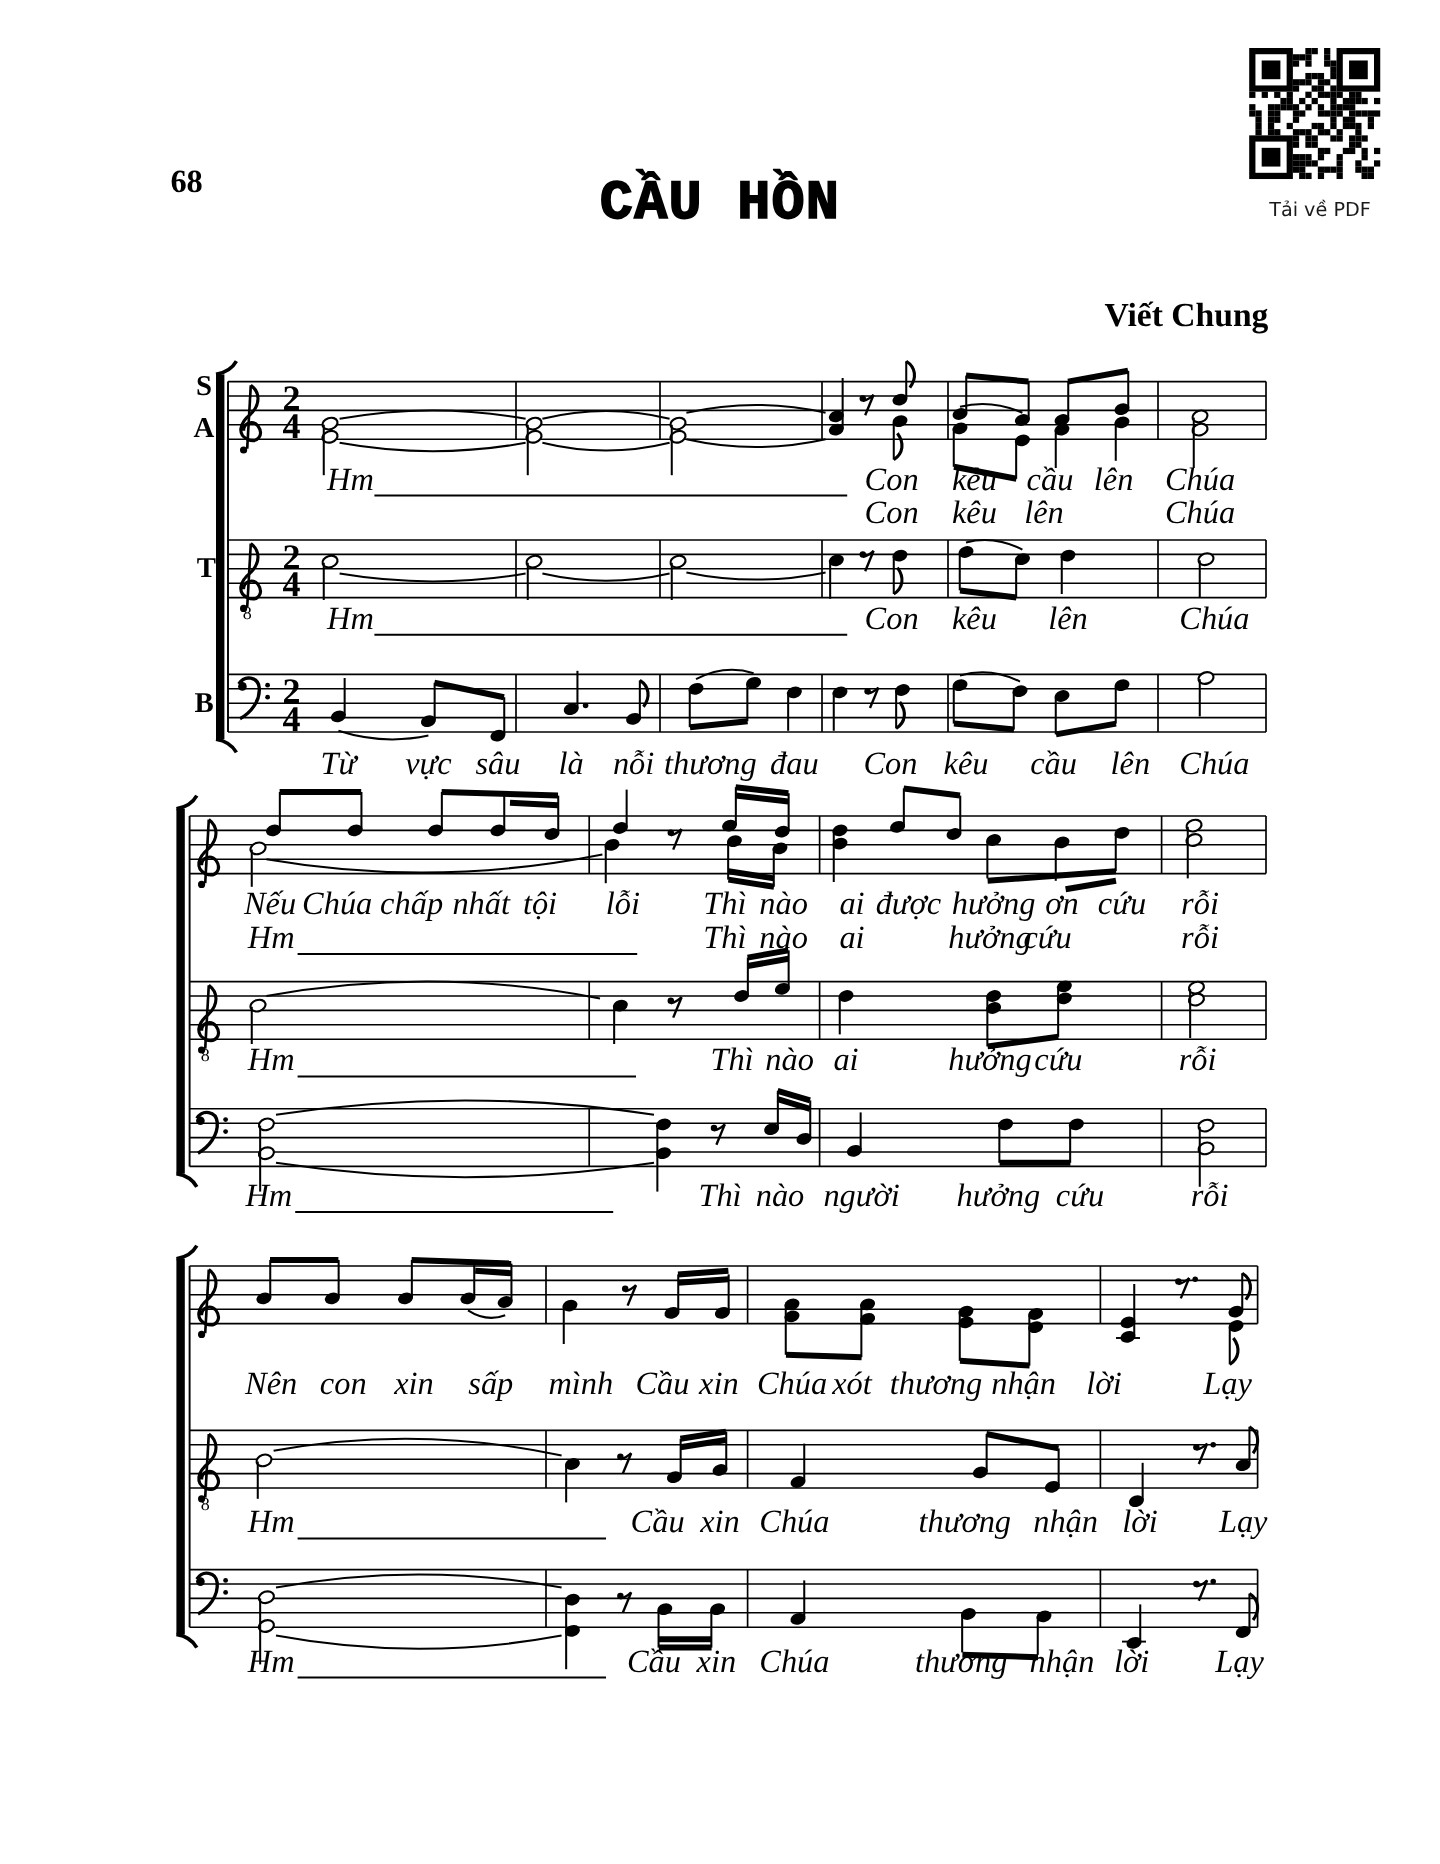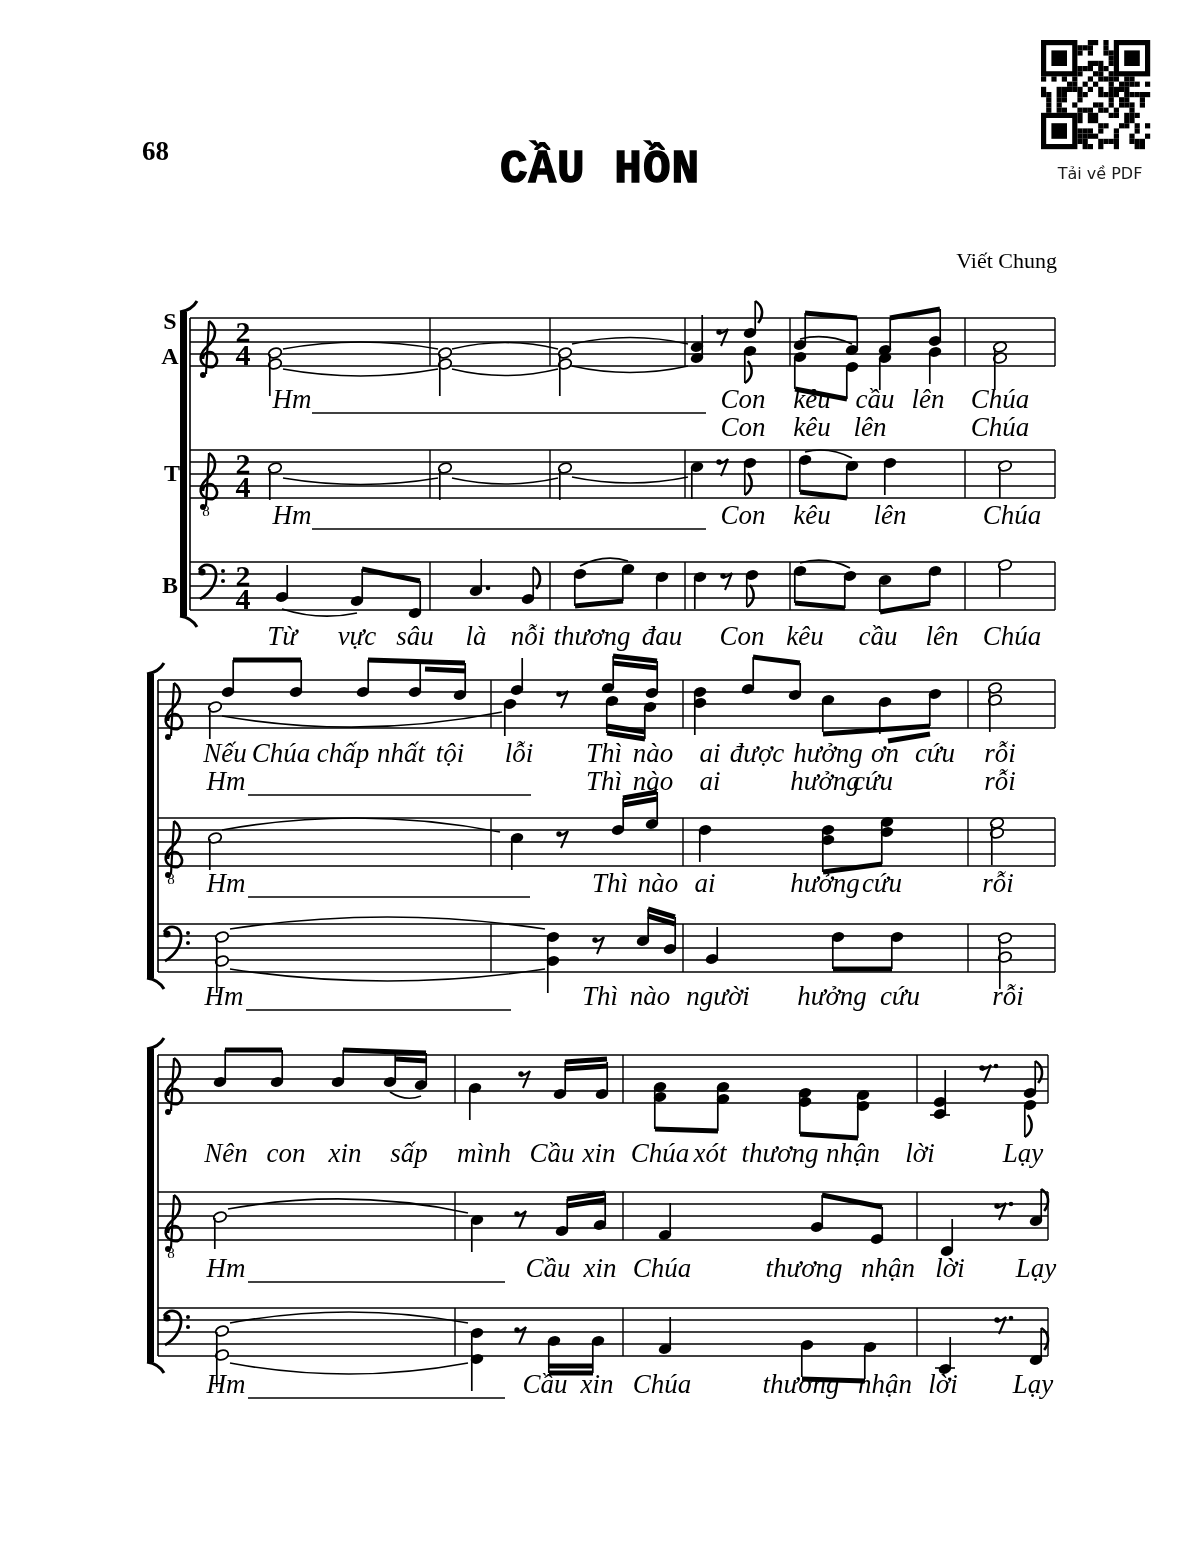--- a/index.html
+++ b/index.html
@@ -1,21 +1,21 @@
 <!DOCTYPE html>
 <html><head>
 <meta charset="utf-8">
 <style>
   html,body{margin:0;padding:0;background:#ffffff;}
   .page{position:relative;width:1200px;height:1553px;background:#ffffff;overflow:hidden;
         font-family:"Liberation Serif",serif;color:#000;}
   .pagenum{position:absolute;left:142px;top:136px;font-size:27px;font-weight:bold;}
   .title{position:absolute;left:0;right:0;top:144px;margin:0;text-align:center;
          font-size:46px;font-weight:bold;letter-spacing:1px;font-family:Liberation Mono, monospace;-webkit-text-stroke:1.4px #000;}
-  .composer{position:absolute;right:143px;top:248px;font-size:22px;font-weight:normal;text-align:center;}
+  .composer{position:absolute;right:143px;top:248px;font-size:28px;font-weight:bold;text-align:center;}
   .qr-wrap{position:absolute;left:1036px;top:36px;width:128px;text-align:center;cursor:pointer;}
   .qr-label{margin-top:2px;font-family:"DejaVu Sans",sans-serif;font-size:16px;color:#1a1a1a;}
   #score{position:absolute;left:0;top:0;}
   .lyr{font:italic 27px "Liberation Serif",serif;fill:#000;}
   .lbl{font:bold 24px "Liberation Serif",serif;fill:#000;}
   .ts{font:bold 30px "Liberation Serif",serif;fill:#000;}
   .oct{font:15px "Liberation Serif",serif;fill:#000;}
 </style>
 </head>
 <body>

